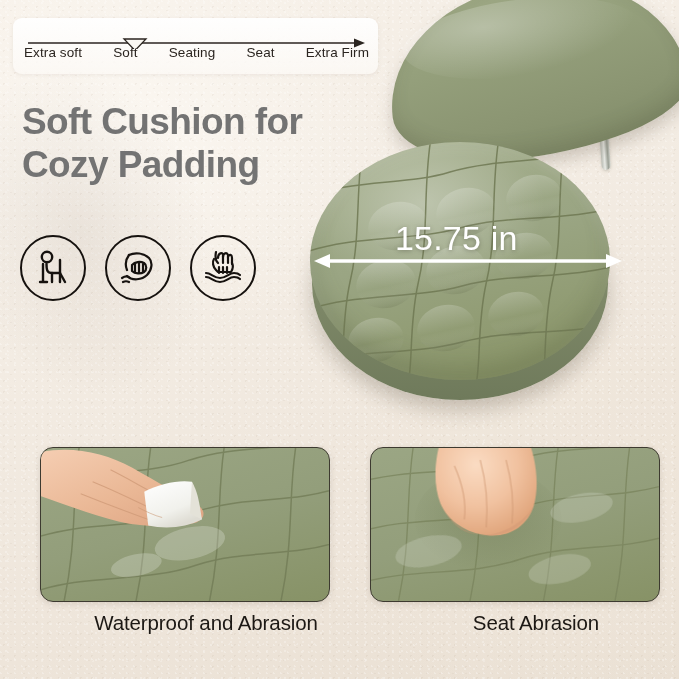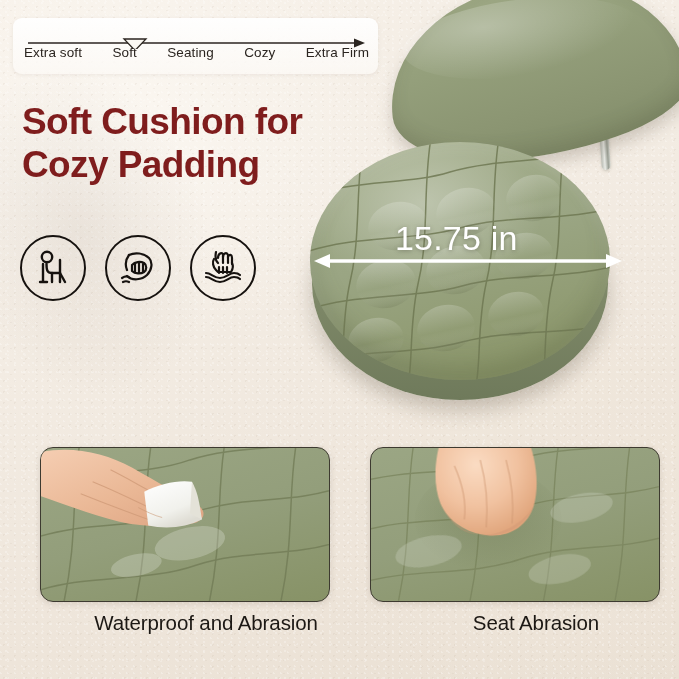--- a/index.html
+++ b/index.html
@@ -52,21 +52,21 @@
     display:flex; justify-content:space-between; align-items:center;
     font-size:13.5px; color:#2b2520; letter-spacing:.1px;
     white-space:nowrap;
   }
   #firmness .labels span{ padding:0 1px; }
 
   
   #headline{
     position:absolute; left:22px; top:100px; width:350px;
     font-size:37px; font-weight:bold; line-height:1.17;
-    color:#7f1d1d; letter-spacing:-.6px;
+    color:#737373; letter-spacing:-.6px;
   }
 
   
   #icons{
     position:absolute; left:20px; top:235px;
     display:flex; gap:19px;
   }
   .icon-circle{
     width:66px; height:66px; border-radius:50%;
     border:2.2px solid #16120f;
@@ -162,21 +162,21 @@
 <div id="firmness">
   <svg class="axis" viewBox="0 0 337 12">
     <line x1="0" y1="6" x2="326" y2="6" stroke="#2b2520" stroke-width="1.4"></line>
     <polygon points="326,1.4 337,6 326,10.6" fill="#2b2520"></polygon>
     <polygon points="96,2 118,2 107,13.5" fill="#faf7f2" stroke="#2b2520" stroke-width="1.3"></polygon>
   </svg>
   <div class="labels">
     <span>Extra soft</span>
     <span>Soft</span>
     <span>Seating</span>
-    <span>Cozy</span>
+    <span>Seat</span>
     <span>Extra Firm</span>
   </div>
 </div>
 
 <div id="headline">
   <div>Soft Cushion for</div>
   <div>Cozy Padding</div>
 </div>
 
 <div id="icons">

